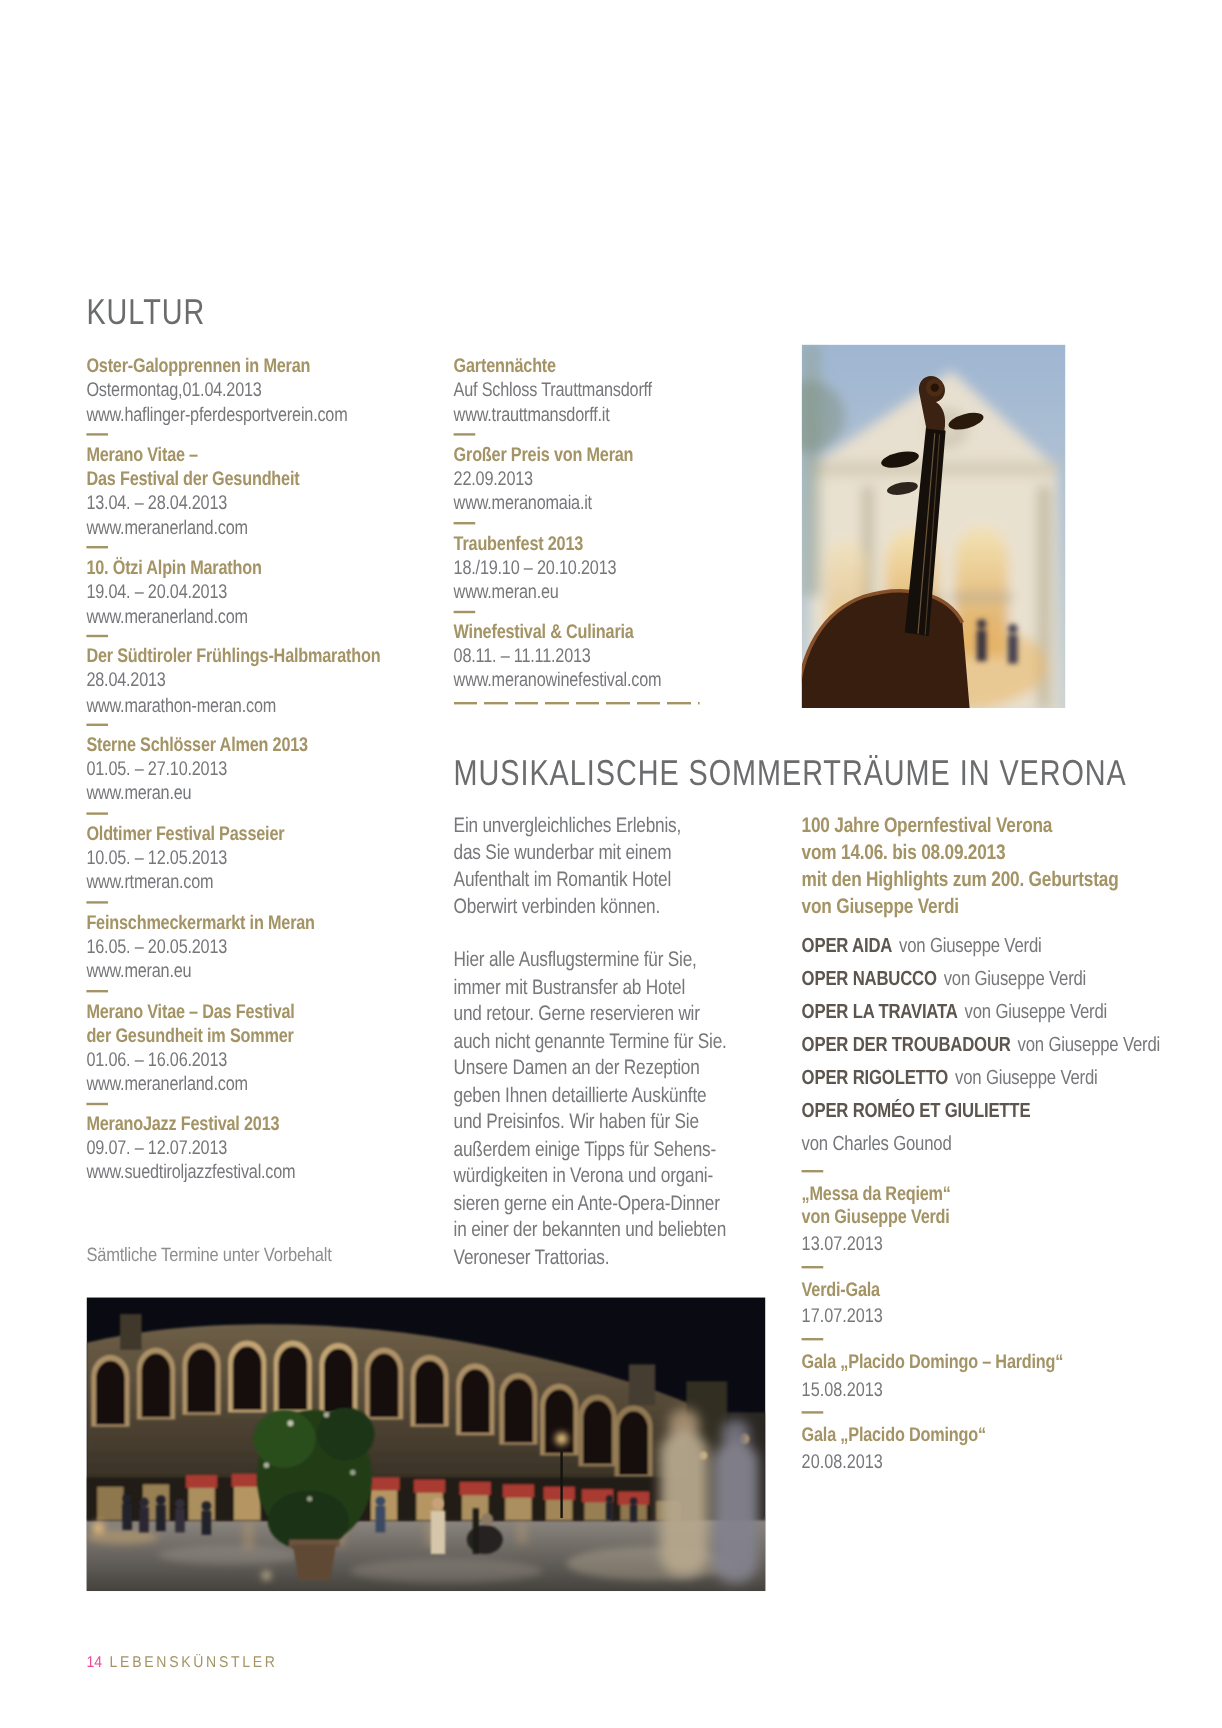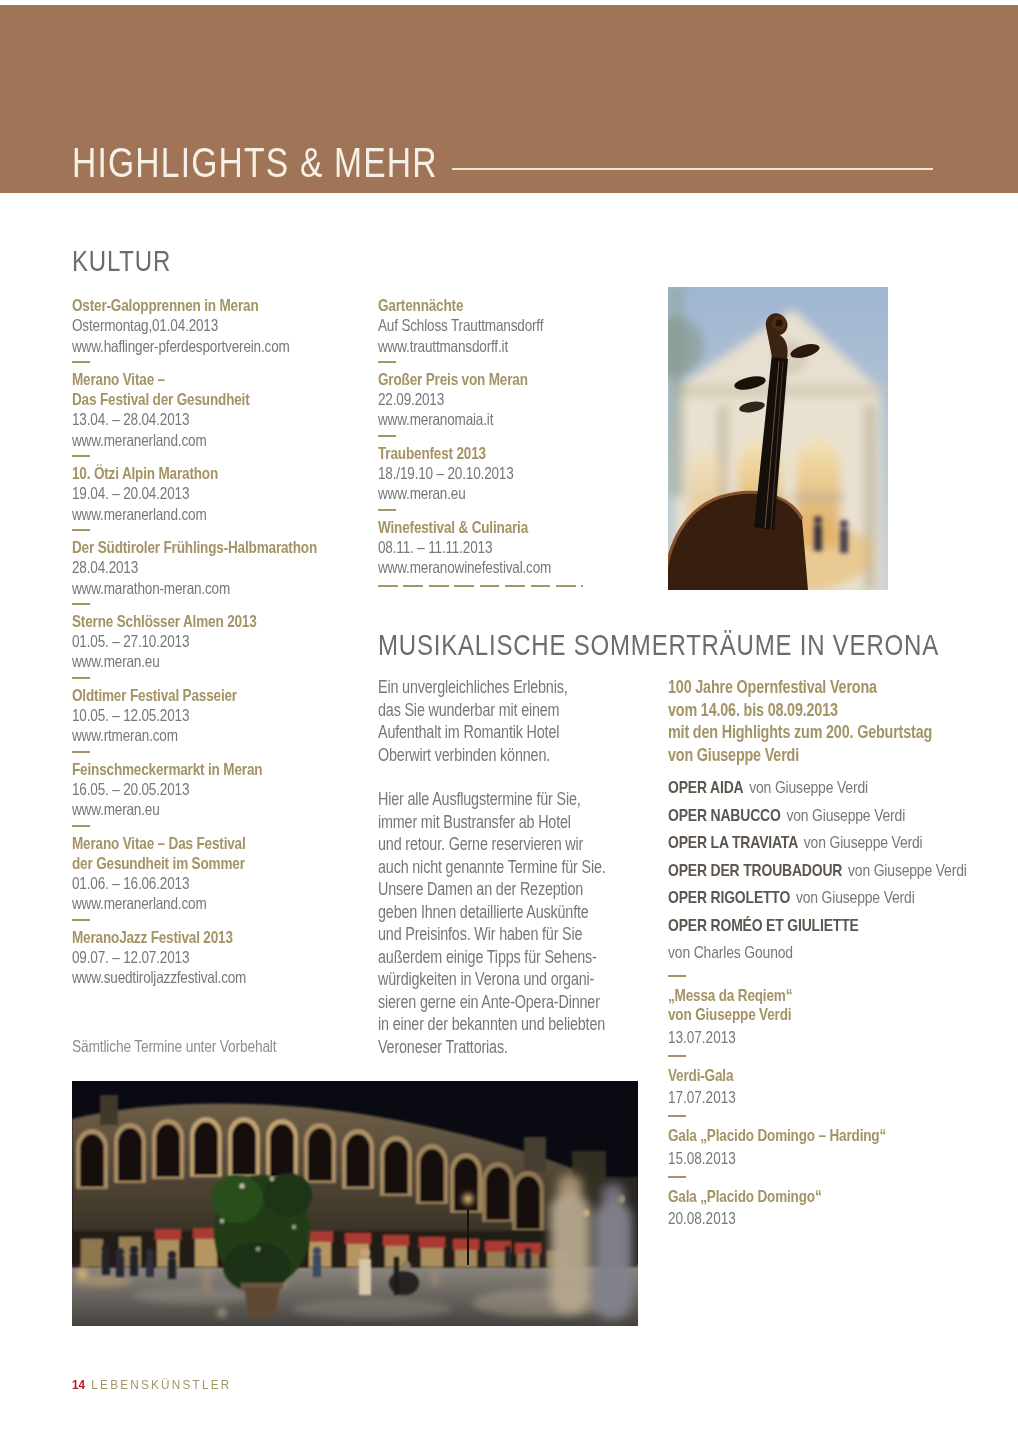--- a/index.html
+++ b/index.html
@@ -50,37 +50,33 @@
   .extras .sep{margin:8px 0 9px;}
   .extra-title{font-size:16.5px;line-height:19.5px;font-weight:bold;color:#a39365;
         letter-spacing:-.2px;white-space:nowrap;}
   .extra-date{font-size:16.5px;line-height:20px;color:#76777a;margin:2px 0 6px;white-space:nowrap;}
 
   
   #vorbehalt-note{position:absolute;left:72px;top:1038px;font-size:16px;color:#8d8e90;
         letter-spacing:-.2px;white-space:nowrap;transform:scaleX(.86);transform-origin:0 0;}
   #footer{position:absolute;left:72px;top:1377px;font-size:13px;white-space:nowrap;
         transform:scaleX(.9);transform-origin:0 0;}
-  #footer .num{font-weight:bold;color:#b91c1c;margin-right:7px;}
+  #footer .num{font-weight:normal;color:#ec4899;margin-right:7px;}
   #footer .label{color:#a39365;letter-spacing:2.5px;}
 
   
   .photo{position:absolute;overflow:hidden;}
   #photo-cello{left:668px;top:287px;width:220px;height:303px;}
   #photo-arena{left:72px;top:1081px;width:566px;height:245px;}
 </style>
 </head>
 <body>
 
 <div class="page">
 
-  <div class="header-band">
-    <h1 class="header-title">HIGHLIGHTS &amp; MEHR</h1>
-    <div class="header-rule"></div>
-  </div>
 
   <h2 class="section-heading" id="kultur-heading">KULTUR</h2>
 
   <div class="col" id="left-col">
     <div class="event">
       <div class="ev-title">Oster-Galopprennen in Meran</div>
       <div class="ev-line">Ostermontag,01.04.2013</div>
       <div class="ev-url">www.haflinger-pferdesportverein.com</div>
       <div class="sep"></div>
     </div>

